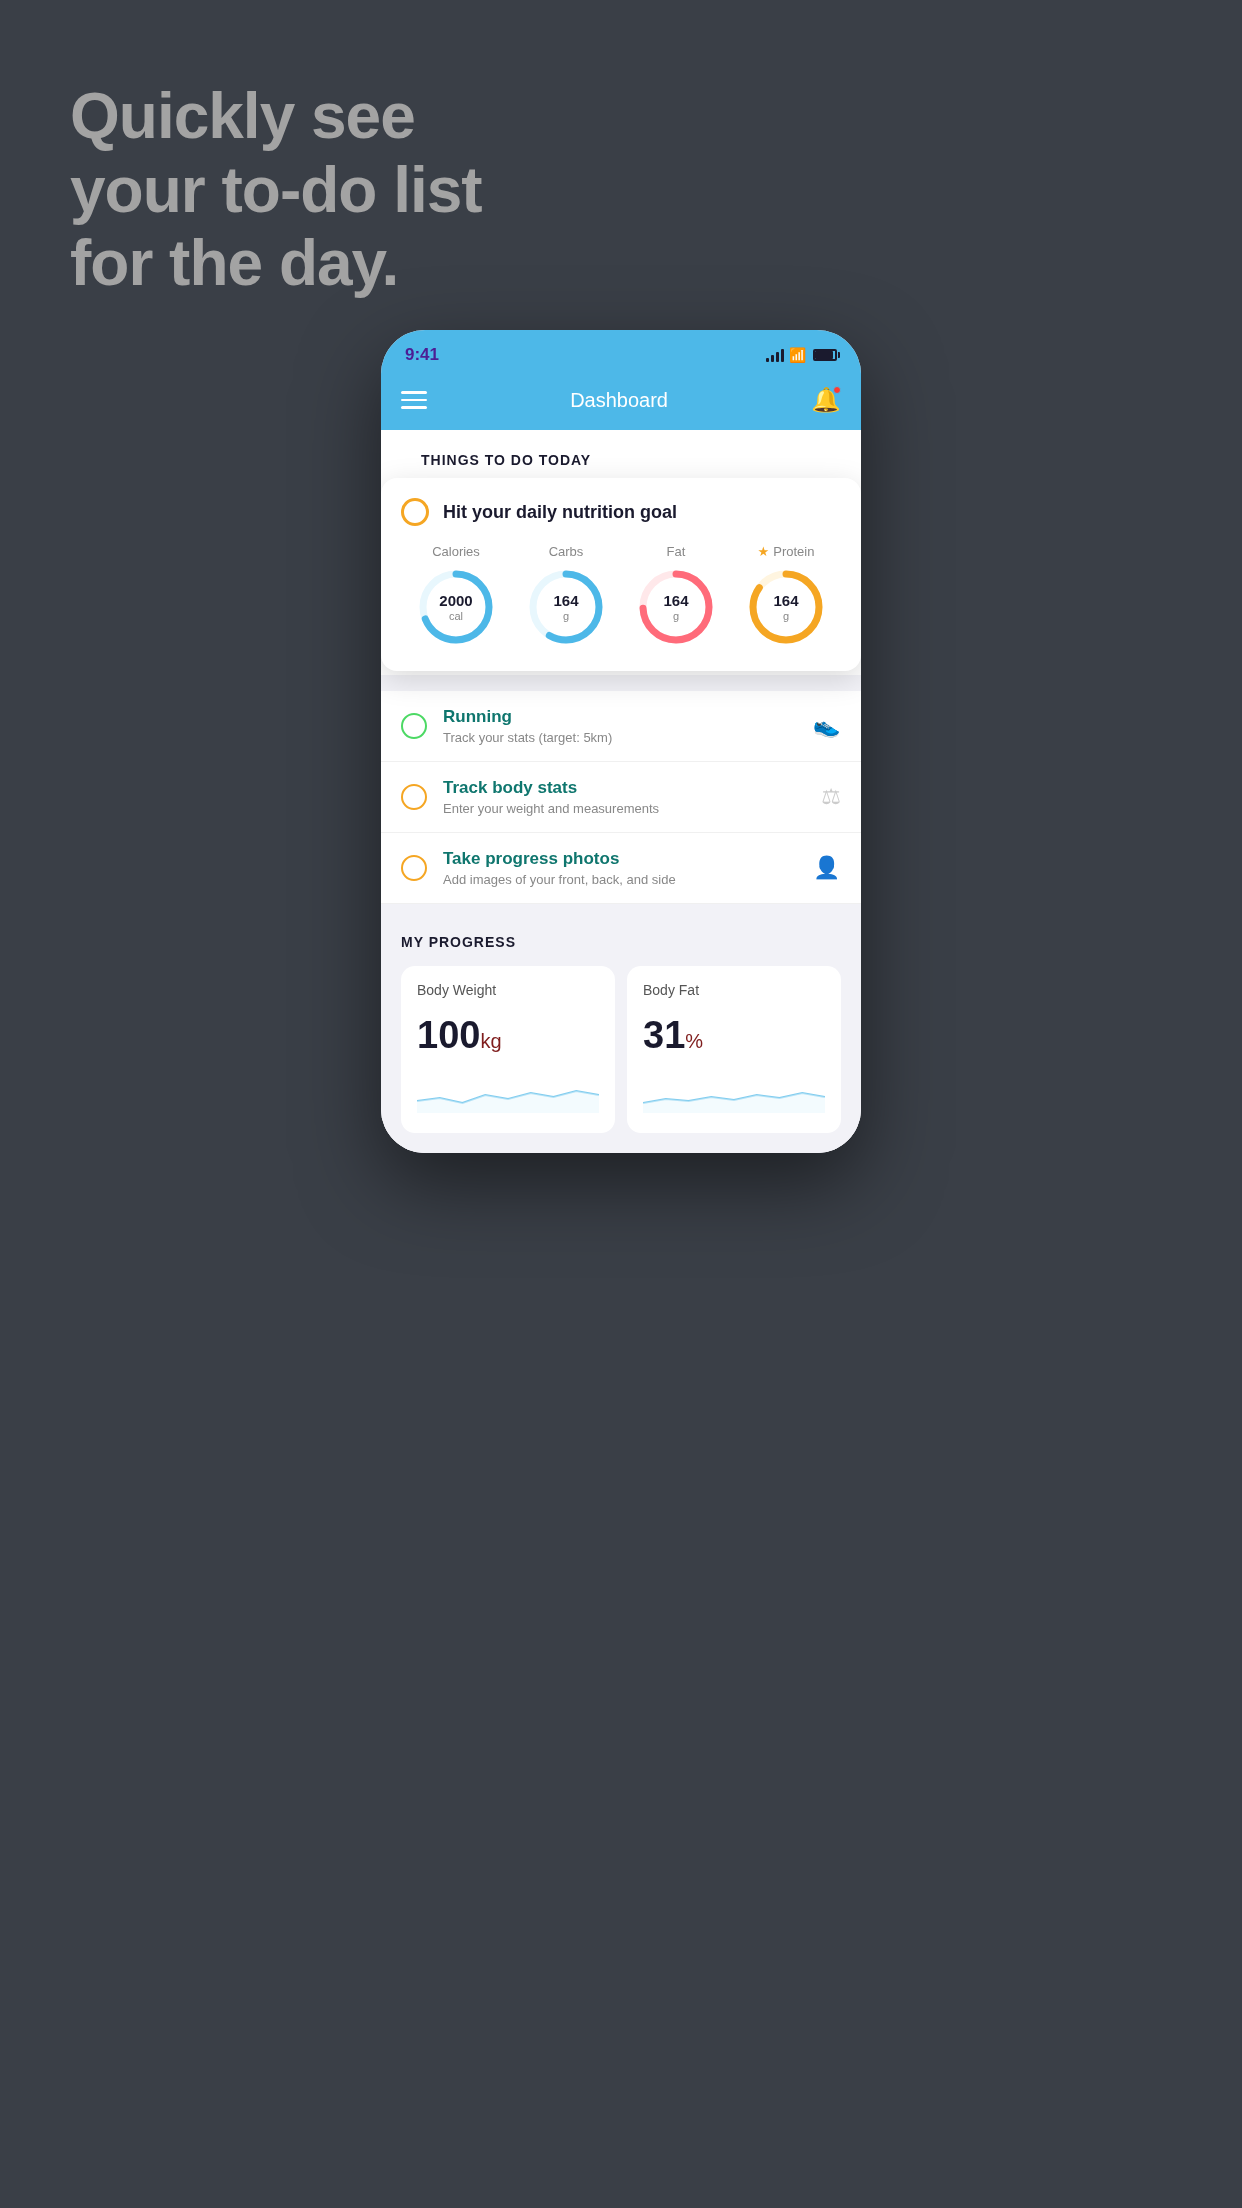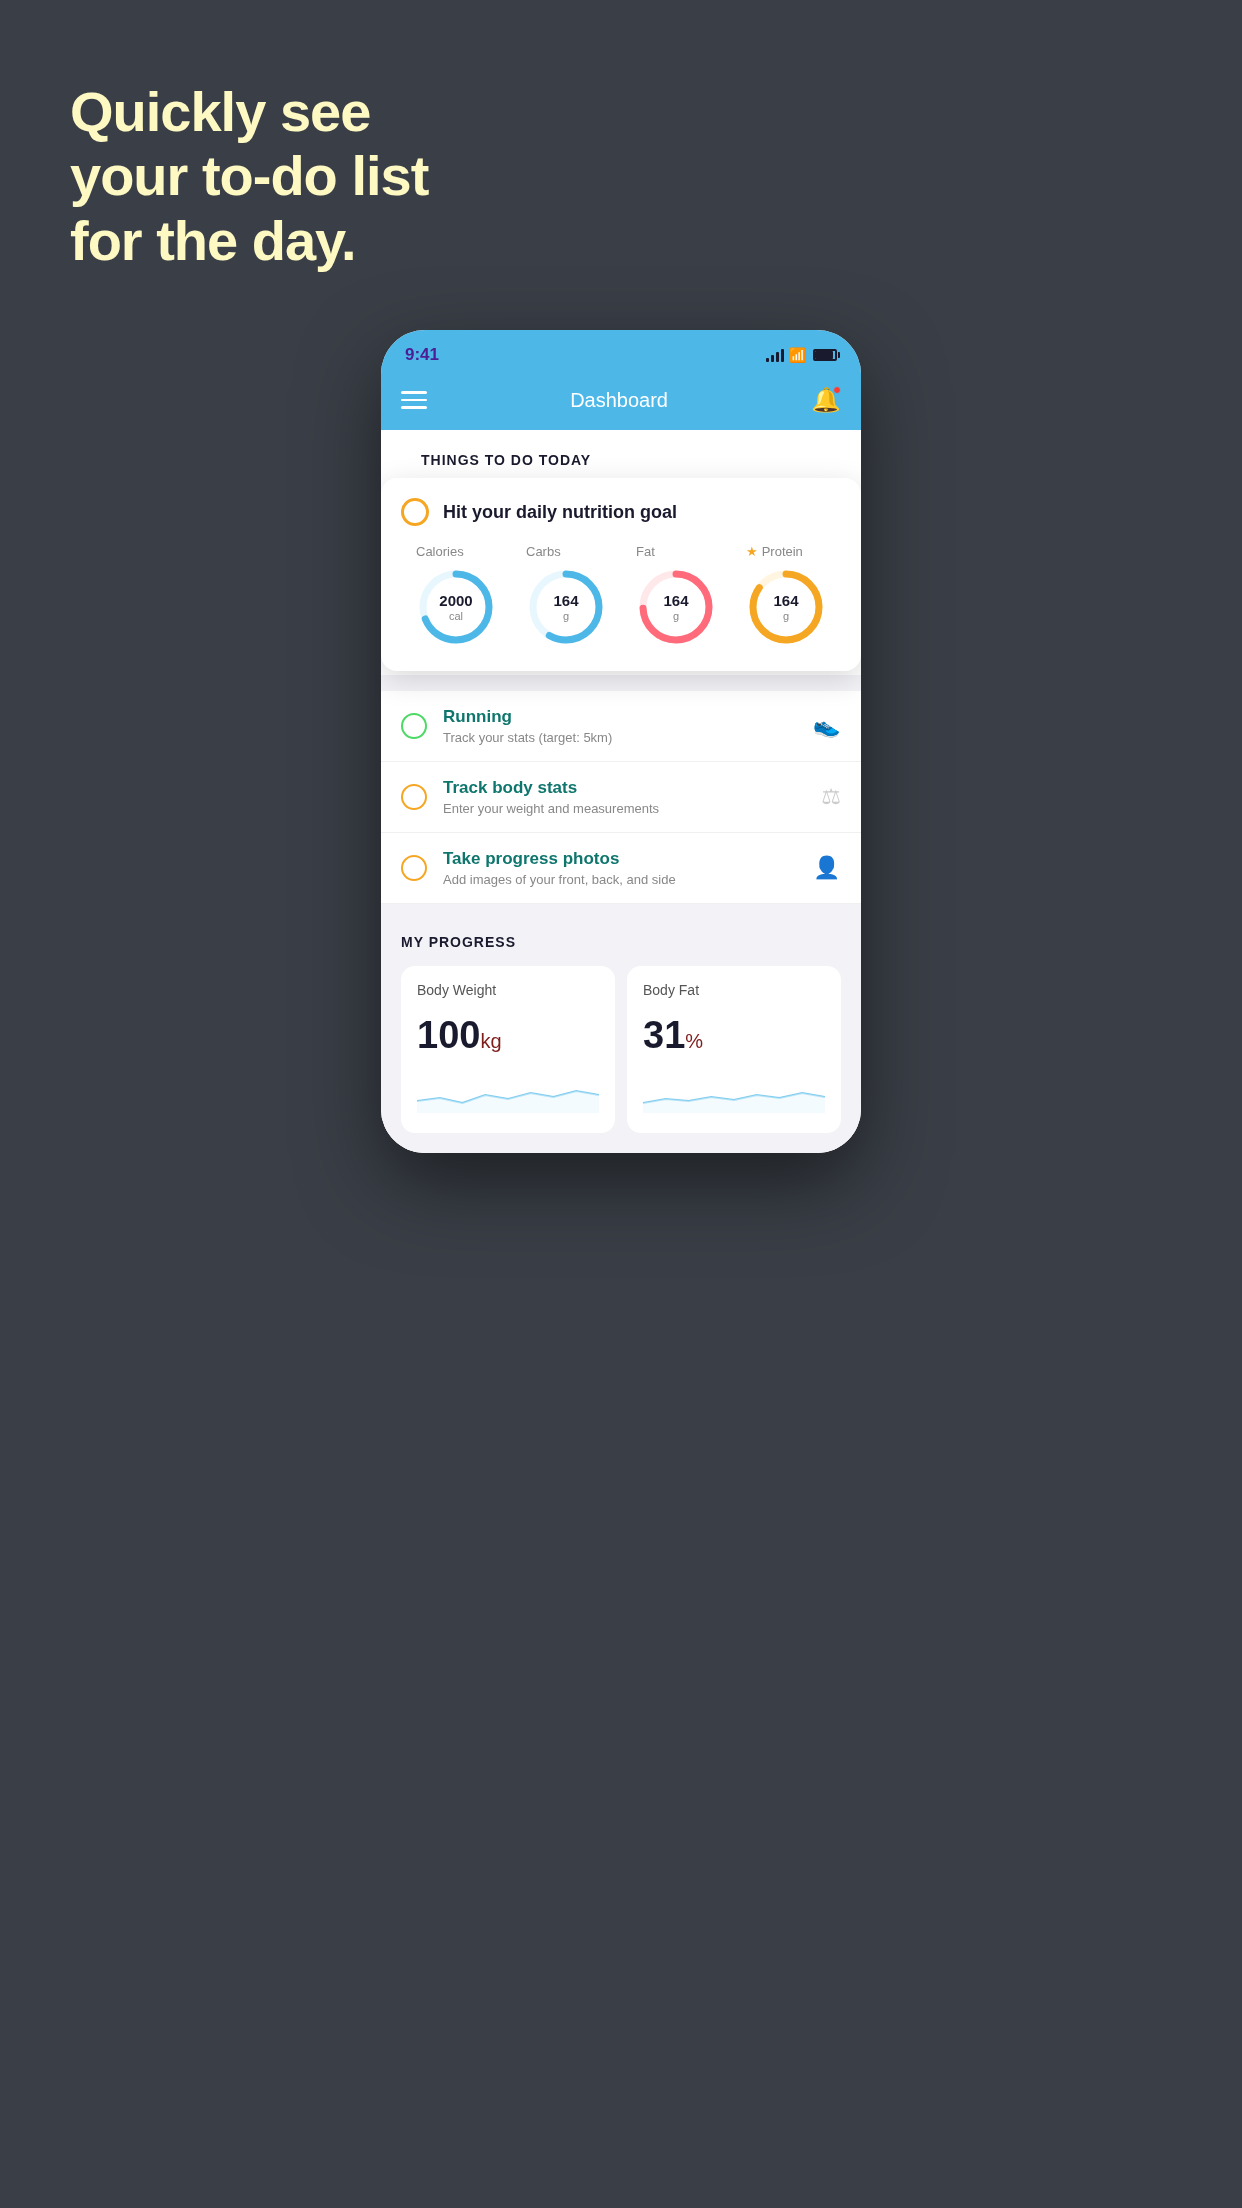--- a/index.html
+++ b/index.html
@@ -11,22 +11,22 @@
       background: #3a3f47;
       font-family: -apple-system, BlinkMacSystemFont, 'Helvetica Neue', Arial, sans-serif;
       overflow: hidden;
       position: relative;
     }
 
     .hero-text {
       position: absolute;
       top: 80px;
       left: 70px;
-      color: #fef9c3;
-      font-size: 56px;
+      color: #a3a3a3;
+      font-size: 64px;
       font-weight: 800;
       line-height: 1.15;
       letter-spacing: -1px;
     }
 
     .phone-wrapper {
       position: absolute;
       top: 330px;
       left: 50%;
       transform: translateX(-50%);
@@ -199,20 +199,21 @@
 
     .nutrition-metrics {
       display: flex;
       justify-content: space-around;
       align-items: flex-start;
     }
 
     .metric {
       display: flex;
       flex-direction: column;
+      align-items: center;
       gap: 8px;
     }
 
     .metric-label {
       font-size: 13px;
       color: #888;
       display: flex;
       align-items: center;
       gap: 4px;
     }

